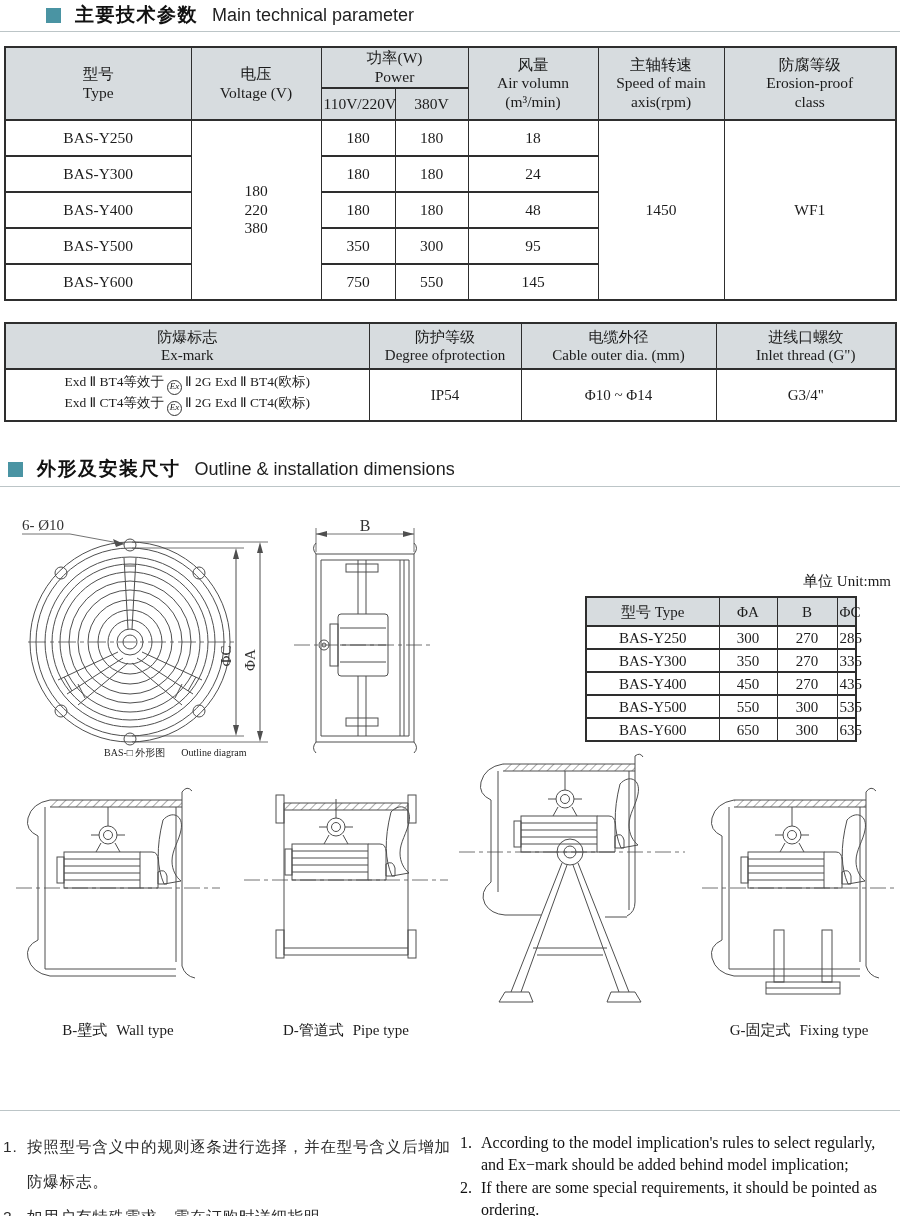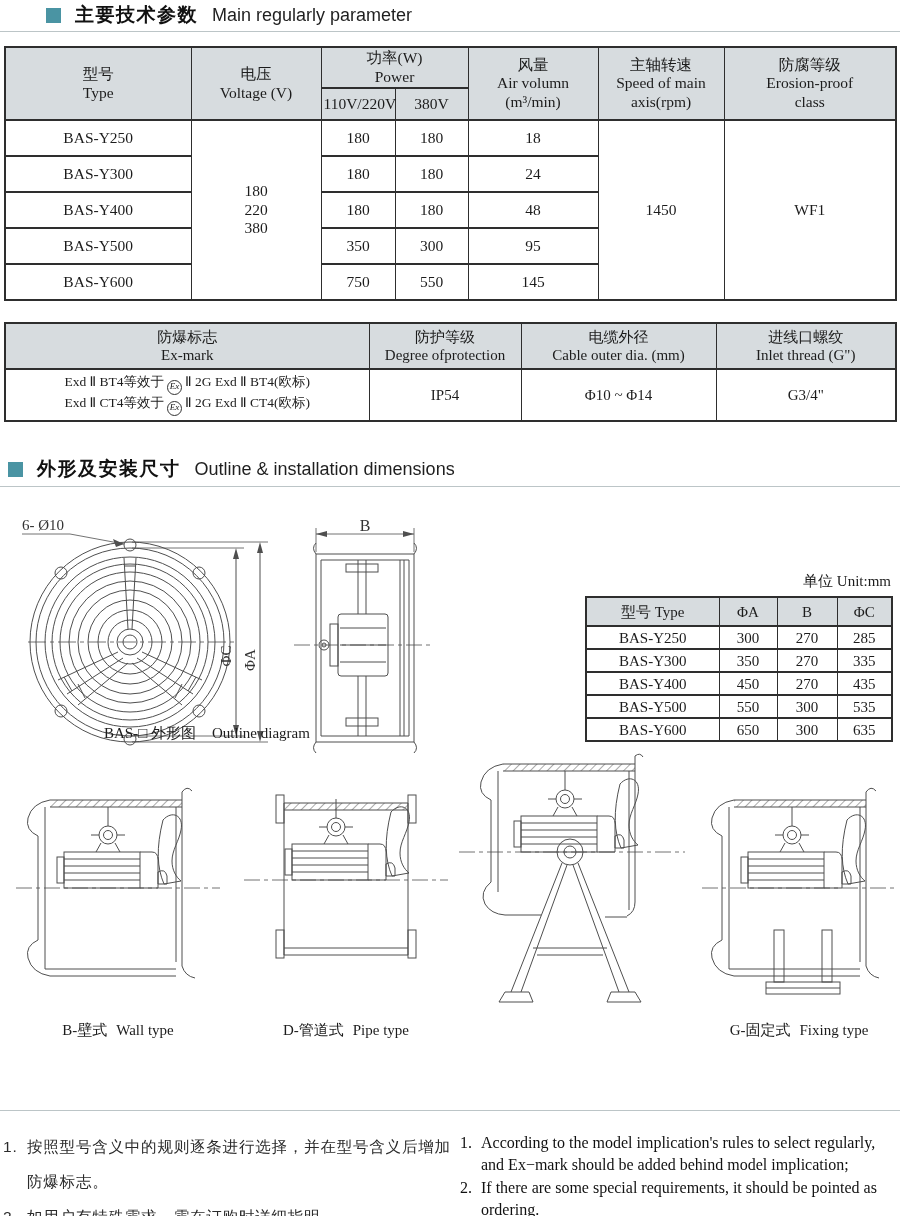--- a/index.html
+++ b/index.html
@@ -27,31 +27,31 @@
   thead th { background:#d7dcdf; }
   .main-table thead tr.r1 { height:40px; }
   .main-table thead tr.r2 { height:32px; }
   .main-table tbody tr { height:36px; }
   .ex-table thead tr { height:46px; }
   .ex-table tbody tr { height:52px; }
   .ex-cell { font-size:13.5px; line-height:1.55; }
   .exsym { display:inline-flex; align-items:flex-start; justify-content:center; width:15px; height:15px;
            border:1px solid #333; border-radius:50%; font-size:9px; font-style:normal;
            margin:0 3px; vertical-align:-3px; }
-  .dim-table { position:absolute; left:585px; top:596px; width:308px; font-size:15px; table-layout:fixed; border:2px solid #2e2e2e; }
+  .dim-table { position:absolute; left:585px; top:596px; width:272px; font-size:15px; table-layout:fixed; border:2px solid #2e2e2e; }
   .dim-table thead tr { height:29px; }
   .dim-table tbody tr { height:23px; }
   .unit-label { position:absolute; left:585px; top:572px; width:306px; text-align:right; font-size:15px; }
 
   
   .drawing { position:absolute; }
   .drawing svg { display:block; }
   .draw-caption { position:absolute; text-align:center; font-size:15px; }
   .draw-caption .cap-en { margin-left:9px; }
-  .outline-caption { position:absolute; left:104px; top:724px; font-size:15px; }
+  .outline-caption { position:absolute; left:104px; top:746px; font-size:10px; }
   .outline-caption .cap-en { margin-left:16px; }
 
   
   .notes-zh { position:absolute; left:2px; top:1130px; width:450px;
               font-family:"Liberation Sans", sans-serif; font-size:15.5px; color:#2b2b2b;
               letter-spacing:0.8px; line-height:2.25; }
   .notes-zh .note { position:relative; padding-left:25px; }
   .notes-zh .num { position:absolute; left:1px; }
   .notes-en { position:absolute; left:458px; top:1132px; width:442px; font-size:16px; line-height:1.38; color:#111; }
   .notes-en .note { position:relative; padding-left:23px; margin-bottom:1px; }
@@ -82,21 +82,21 @@
       <path d="M146,112 q7,-4 9,4 l0,8 h-9 z"></path>
     </g>
   </defs>
 </svg>
 
 <div class="page">
 
   <div class="sec" style="top:2px;padding-left:38px;">
     <span class="bullet"></span>
     <span class="zh">主要技术参数</span>
-    <span class="en">Main regularly parameter</span>
+    <span class="en">Main technical parameter</span>
   </div>
   <div class="rule" style="top:31px;"></div>
 
   <table class="main-table">
     <colgroup>
         <col style="width:186px">
         <col style="width:130px">
         <col style="width:74px">
         <col style="width:73px">
         <col style="width:130px">

